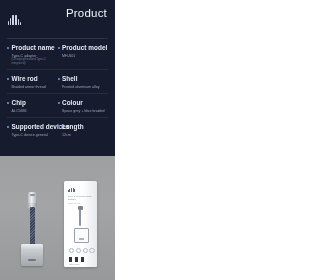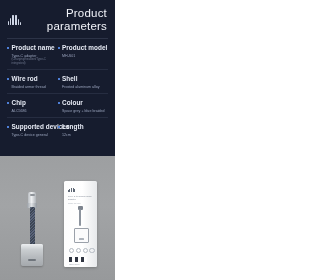--- a/index.html
+++ b/index.html
@@ -319,21 +319,20 @@
       <span class="brand-logo">
         <i></i>
           <i></i>
           <i></i>
           <i></i>
           <i></i>
           <i></i>
       </span>
       <div class="header-title">
         <div>Product</div>
-        <div>parameters</div>
       </div>
     </div>
 
     <div class="divider"></div>
 
     <div class="spec-grid">
 
       <div class="spec-row">
         <div class="spec-cell">
           <div class="spec-label">

